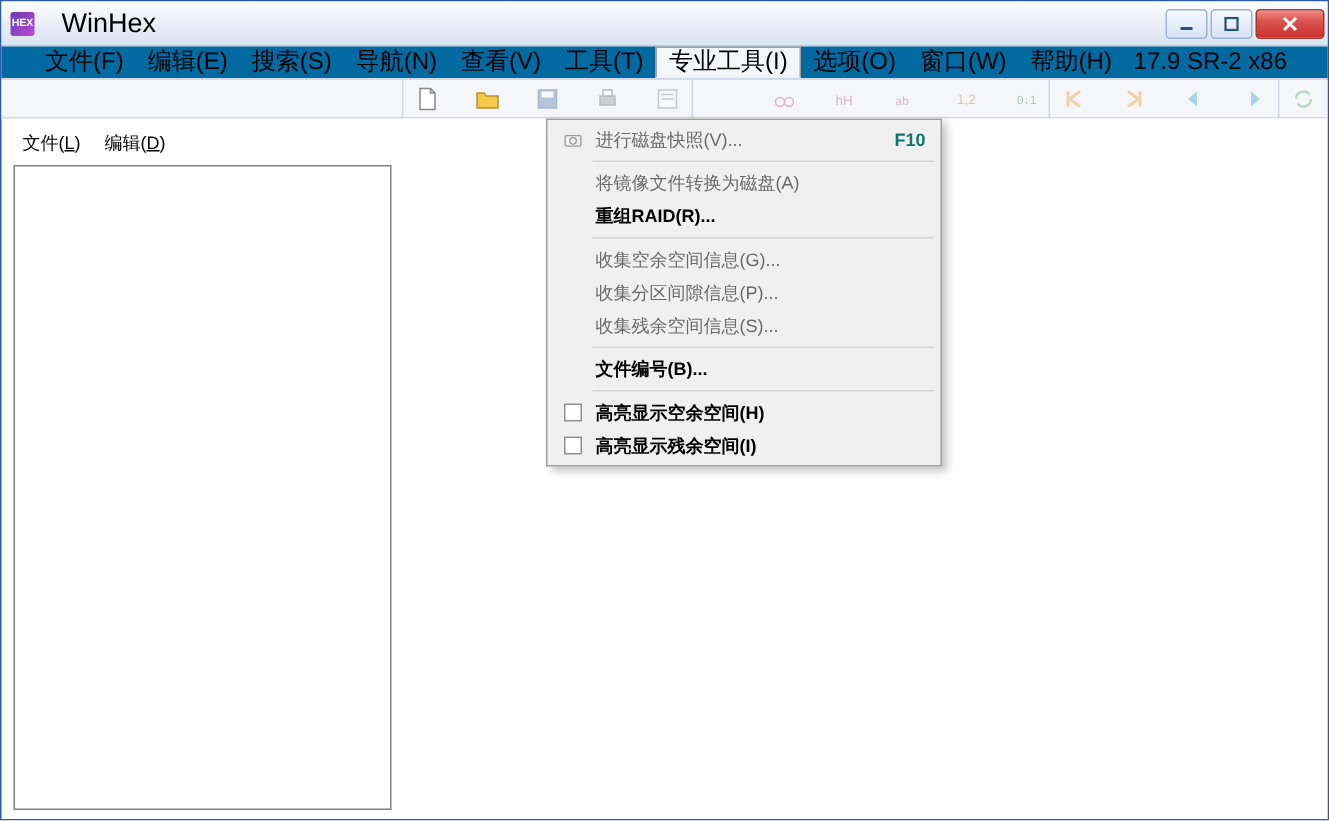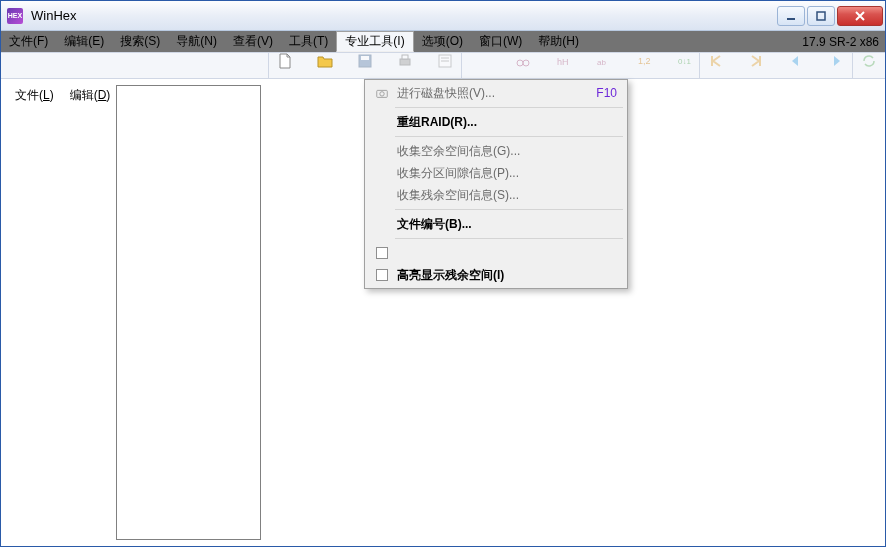--- a/index.html
+++ b/index.html
@@ -2,53 +2,53 @@
 <html><head>
 <meta charset="utf-8">
 <style>
 * { box-sizing: border-box; margin: 0; padding: 0; font-family: "Microsoft YaHei", "SimSun", Tahoma, sans-serif; }
 body { width: 886px; height: 547px; background: #fff; overflow: hidden; }
 
 .window { width: 886px; height: 547px; border: 1px solid #2a5aa8; display: flex; flex-direction: column; background: #fff; }
 
 .titlebar { height: 30px; background: linear-gradient(#fdfdfe, #e9eef7 50%, #dbe4f2); display: flex; align-items: center; padding: 0 2px 0 6px; border-bottom: 1px solid #b8c9e0; }
 .titlebar .app-icon { width: 16px; height: 16px; background: linear-gradient(135deg,#6a3ab2,#b84dd6); border-radius: 2px; display:flex;align-items:center;justify-content:center;font-size:7px;color:#fff;font-weight:bold; }
-.titlebar .title { margin-left: 8px; font-size: 13px; color: #000; flex: 1; }
+.titlebar .title { margin-left: 18px; font-size: 18px; color: #000; flex: 1; }
 .titlebar .win-controls { display: flex; gap: 2px; }
 .titlebar .win-btn { width: 28px; height: 20px; border: 1px solid #9bb4d6; border-radius: 3px; background: linear-gradient(#f5f9fe,#d7e4f5); display:flex;align-items:center;justify-content:center; }
 .titlebar .win-btn.close { width: 46px; background: linear-gradient(#f08b83,#d9534f 40%,#c9302c); border-color:#a8342f; color:#fff; }
 .titlebar .win-btn svg { width:10px; height:10px; }
 .titlebar .win-btn.close svg { width:12px; height:12px; }
 
-.menubar { height: 22px; background: #737373; border-bottom: 1px solid #d0d7e5; display: flex; align-items: stretch; font-size: 12px; color: #000; padding: 0 0; position: relative; }
+.menubar { height: 22px; background: #0369a1; border-bottom: 1px solid #d0d7e5; display: flex; align-items: stretch; font-size: 16px; color: #000; padding: 0 21px; position: relative; }
 .menubar .menu-item { padding: 0 8px; display:flex; align-items:center; cursor:default; }
 .menubar .menu-item.active { background:#f4f6fa; border:1px solid #a0a0a0; border-bottom:1px solid #f0f0f0; position:relative; z-index:20; }
 .menubar .version { margin-left: auto; padding-right: 6px; display:flex; align-items:center; color:#000;text-align:right; }
 
 .toolbar-row { height: 26px; background: #f4f6fa; border-bottom: 1px solid #d0d7e5; display:flex; align-items:center; position: relative; }
 .toolbar-spacer { width: 268px; height:100%; border-right:1px solid #d0d7e5; }
-.toolbar-group { display:flex; align-items:flex-start; gap:24px; padding: 0 8px; height:100%; }
+.toolbar-group { display:flex; align-items:center; gap:24px; padding: 0 8px; height:100%; }
 .toolbar-group.sep { border-right:1px solid #d0d7e5; }
 .ticon { width:16px; height:16px; display:flex; align-items:center; justify-content:center; }
 .ticon svg { width:16px; height:16px; }
 .faded svg { opacity:0.4; }
 
 .content { flex:1; display:flex; position:relative; }
-.left-panel { width: 268px; border-right: none; display:flex; flex-direction:row; padding:6px 8px;text-align:right; }
+.left-panel { width: 268px; border-right: none; display:flex; flex-direction:column; padding:6px 8px;text-align:right; }
 .left-tabs { display:flex; gap:16px; font-size:12px; padding:2px 6px 6px; }
 .left-tabs span u { text-decoration: underline; }
 .left-body { flex:1; border:1px solid #808080; background:#fff; }
 .right-panel { flex:1; background:#fff; border-left:1px solid #fff; }
 
 .dropdown { position:absolute; top:0; left:330px; width:264px; background:#f0f0f0; border:1px solid #a0a0a0; box-shadow:3px 3px 6px rgba(0,0,0,0.25); z-index:15; font-size:12px; padding:2px;margin-left:33px; }
 .dropdown .row { display:flex; align-items:center; height:22px; padding:0 8px 0 4px; color:#6b6b6b; cursor:default; }
 .dropdown .row.enabled { color:#000;font-weight:bold; }
 .dropdown .row .ico { width:22px; display:flex; align-items:center; justify-content:center; }
 .dropdown .row .lbl { flex:1; padding-left:4px; }
-.dropdown .row .shortcut { color:#6d28d9; }
+.dropdown .row .shortcut { color:#0f766e;font-weight:bold; }
 .dropdown .row .sub { width:10px; text-align:right; color:#000; }
 .dropdown .sepline { height:1px; background:#d4d4d4; margin:3px 2px 3px 28px; }
 .dropdown .chk { width:12px; height:12px; border:1px solid #8f8f8f; background:#fff; }
 </style>
 </head>
 <body>
 
 <div class="window">
 
   <div class="titlebar">
@@ -198,20 +198,24 @@
           <span class="ico">
             <svg width="14" height="14" viewBox="0 0 16 16">
               <rect x="2" y="5" width="12" height="8" rx="1" fill="none" stroke="#999"></rect>
               <circle cx="8" cy="9" r="2.5" fill="none" stroke="#999"></circle>
             </svg>
           </span>
           <span class="lbl">进行磁盘快照(V)...</span>
           <span class="shortcut">F10</span>
         </div>
         <div class="sepline"></div>
+        <div class="row">
+          <span class="ico"></span>
+          <span class="lbl">将镜像文件转换为磁盘(A)</span>
+        </div>
         <div class="row enabled">
           <span class="ico"></span>
           <span class="lbl">重组RAID(R)...</span>
         </div>
         <div class="sepline"></div>
         <div class="row">
           <span class="ico"></span>
           <span class="lbl">收集空余空间信息(G)...</span>
         </div>
         <div class="row">
@@ -225,20 +229,21 @@
         <div class="sepline"></div>
         <div class="row enabled">
           <span class="ico"></span>
           <span class="lbl">文件编号(B)...</span>
         </div>
         <div class="sepline"></div>
         <div class="row enabled">
           <span class="ico">
             <span class="chk"></span>
           </span>
+          <span class="lbl">高亮显示空余空间(H)</span>
         </div>
         <div class="row enabled">
           <span class="ico">
             <span class="chk"></span>
           </span>
           <span class="lbl">高亮显示残余空间(I)</span>
         </div>
       </div>
   </div>
 

